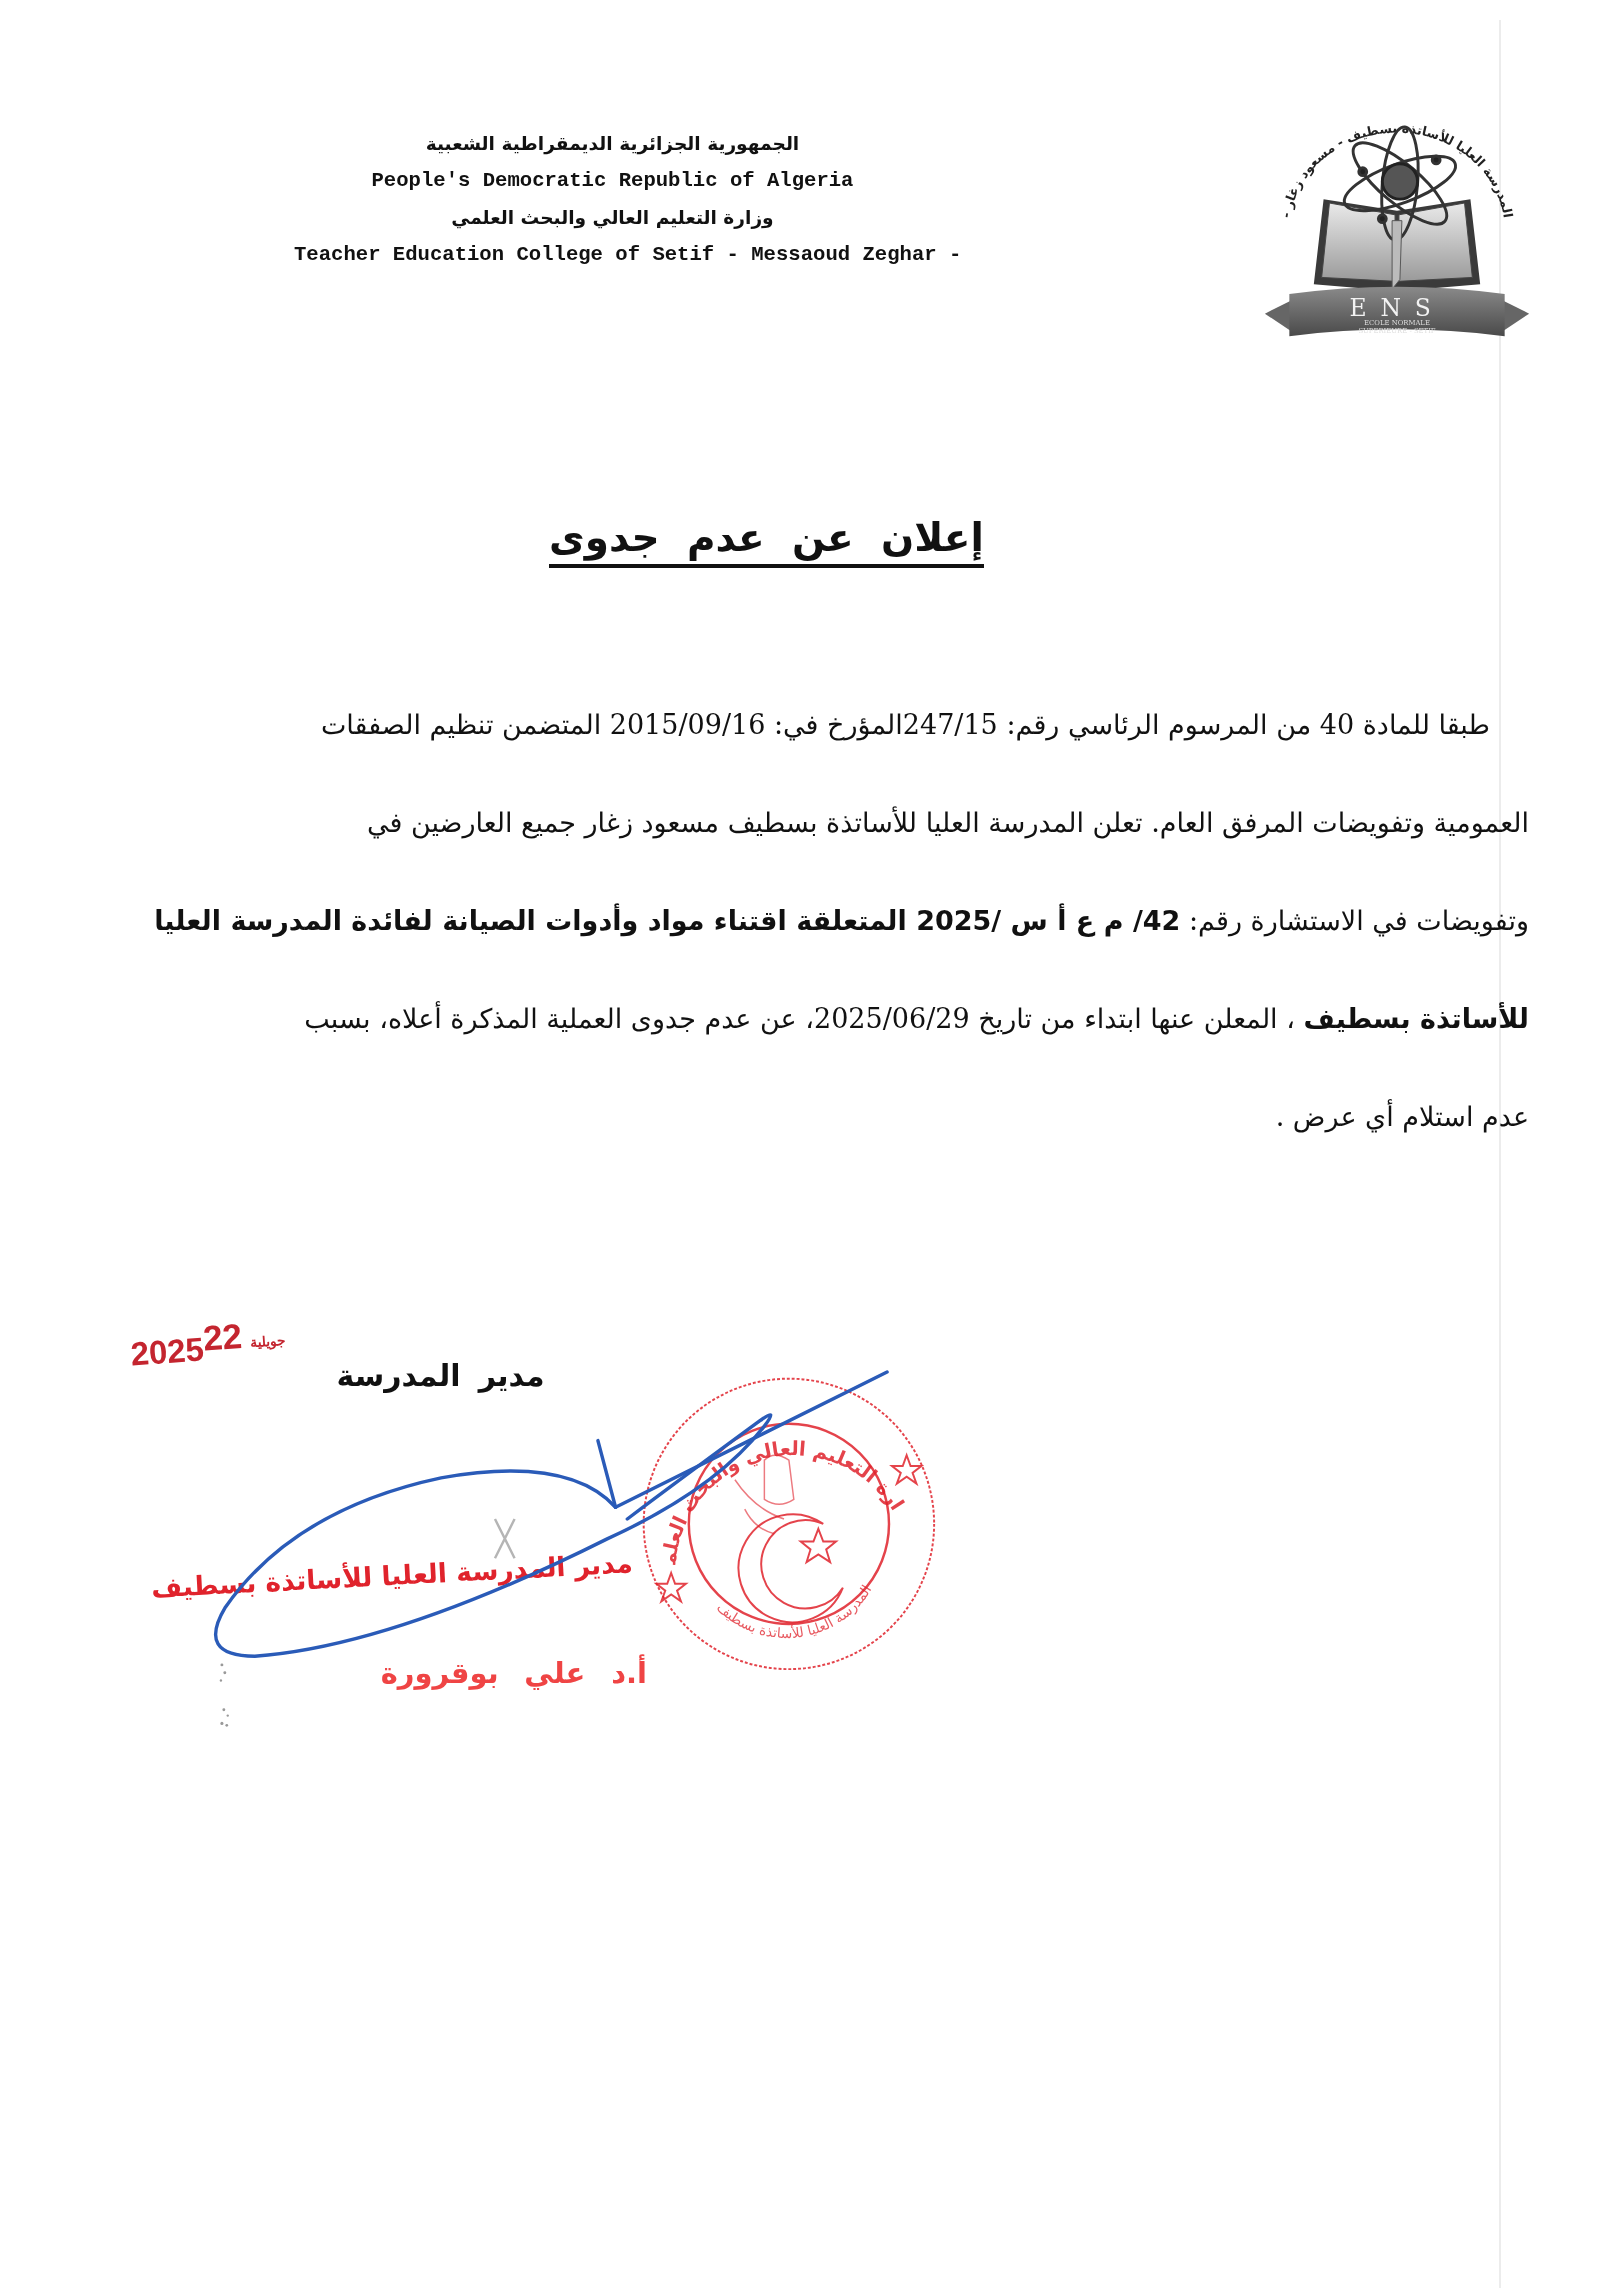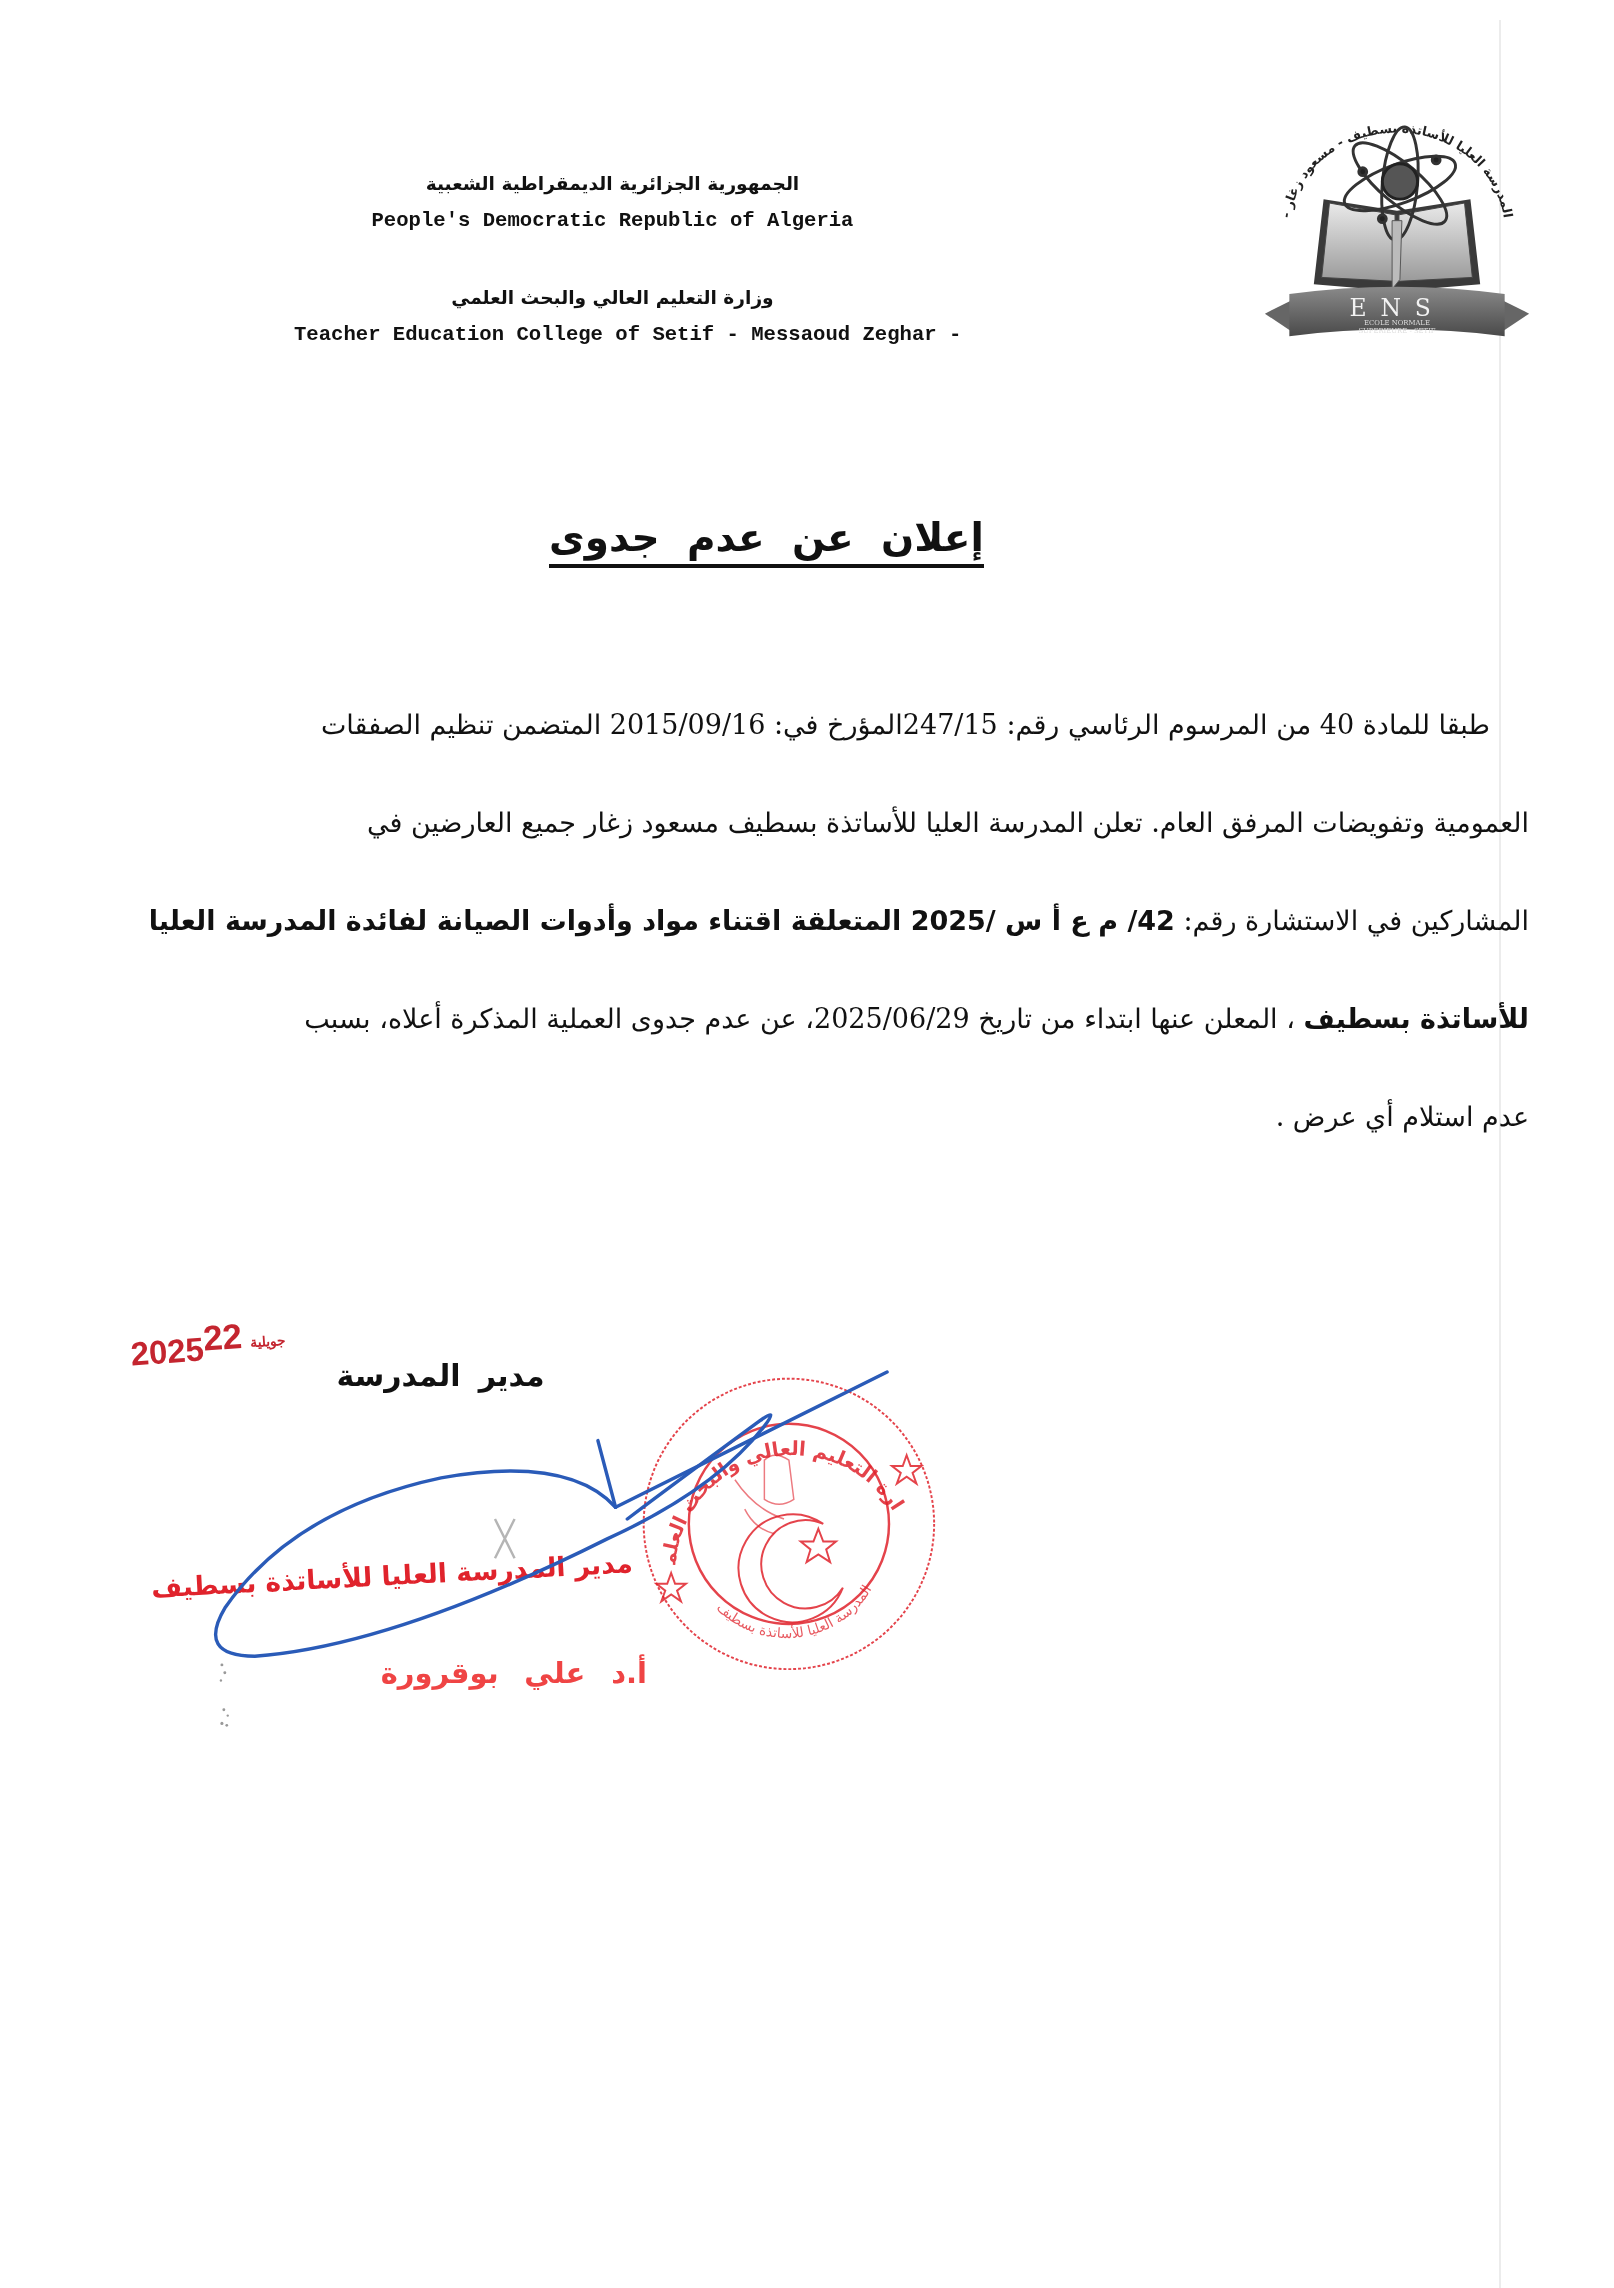--- a/index.html
+++ b/index.html
@@ -33,21 +33,20 @@
     }
     .header-line {
       line-height: 37px;
       white-space: nowrap;
     }
     .header-ar {
       font-family: "DejaVu Sans", sans-serif;
       font-size: 18.6px;
       font-weight: bold;
       direction: rtl;
-      margin-top: 40px;
     }
     .header-en {
       font-family: Liberation Mono, monospace;
       font-size: 20.6px;
       font-weight: bold;
     }
     
     .logo {
       position: absolute;
       left: 1255px;
@@ -228,21 +227,21 @@
   </g>
 </svg>
 
 <div class="title">
   <span>إعلان عن عدم جدوى</span>
 </div>
 
 <div class="body-text">
   <span class="body-line first">طبقا للمادة 40 من المرسوم الرئاسي رقم: 247/15المؤرخ في: 2015/09/16 المتضمن تنظيم الصفقات</span>
   <span class="body-line">العمومية وتفويضات المرفق العام. تعلن المدرسة العليا للأساتذة بسطيف مسعود زغار جميع العارضين في</span>
-  <span class="body-line"><span>المشاركين في الاستشارة رقم: </span><span class="bold">42/ م ع أ س /2025 المتعلقة اقتناء مواد وأدوات الصيانة لفائدة المدرسة العليا</span></span>
+  <span class="body-line"><span>وتفويضات في الاستشارة رقم: </span><span class="bold">42/ م ع أ س /2025 المتعلقة اقتناء مواد وأدوات الصيانة لفائدة المدرسة العليا</span></span>
   <span class="body-line"><span class="bold">للأساتذة بسطيف</span><span> ، المعلن عنها ابتداء من تاريخ 2025/06/29، عن عدم جدوى العملية المذكرة أعلاه، بسبب</span></span>
   <span class="body-line">عدم استلام أي عرض .</span>
 </div>
 
 <div class="date-stamp">
   <span class="year">2025</span><span class="month">جويلية</span><span class="day">22</span>
 </div>
 
 <div class="director-label">مدير المدرسة</div>
 

